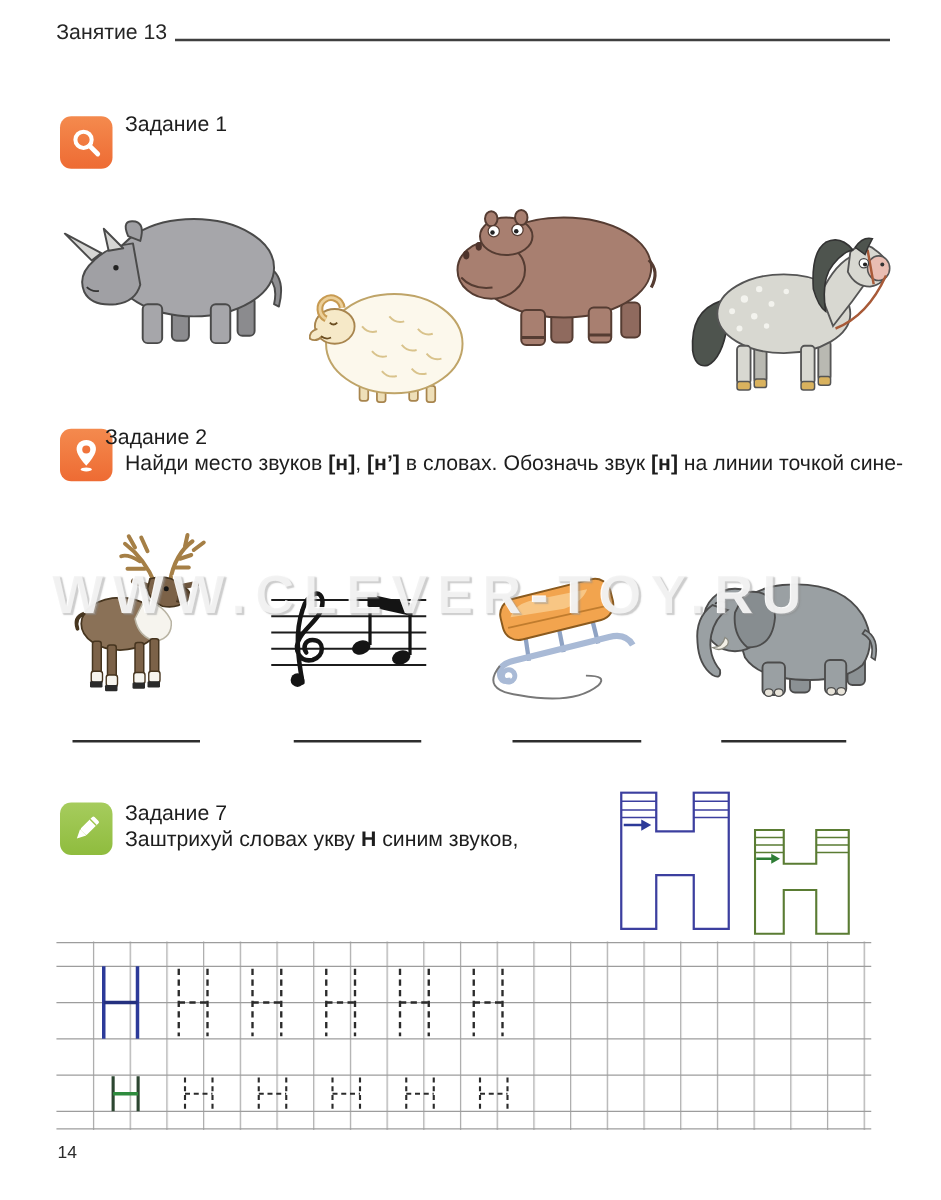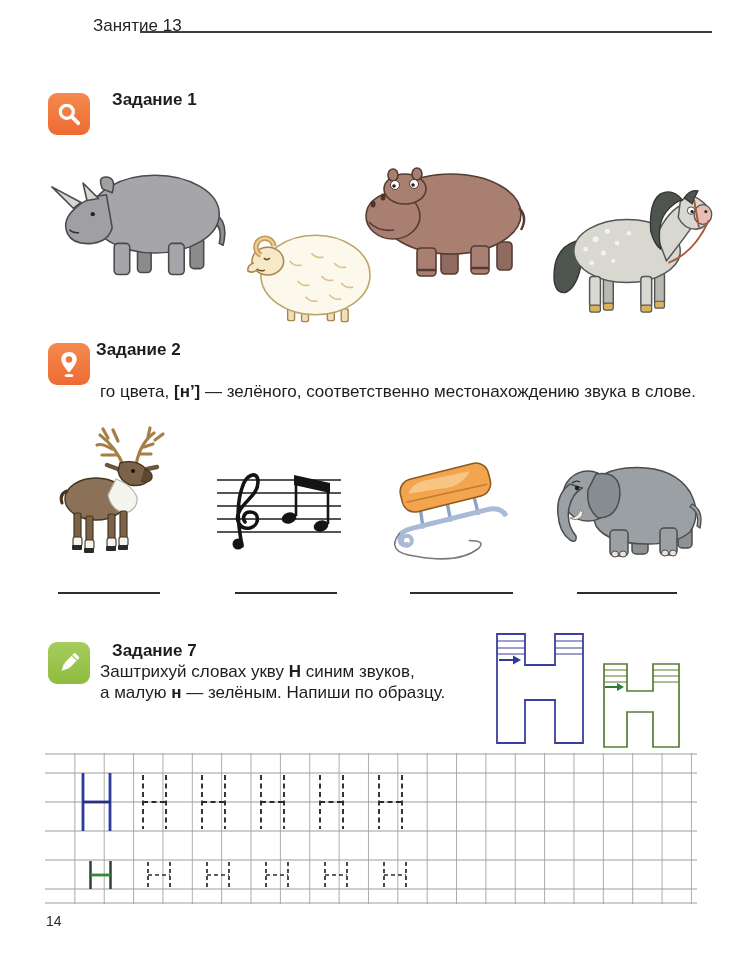--- a/index.html
+++ b/index.html
@@ -1,27 +1,27 @@
 <!DOCTYPE html>
 <html><head>
 <meta charset="utf-8">
 <style>
   html,body{margin:0;padding:0;background:#e8e8e8;}
   #page{position:relative;width:753px;height:960px;background:#ffffff;overflow:hidden;
         font-family:"Liberation Sans", sans-serif;color:#1d1d1d;}
   .abs{position:absolute;}
-  .lesson{font-size:17px;font-weight:500;color:#262626;margin-left:48px;}
+  .lesson{font-size:17px;font-weight:500;color:#262626;}
   .hline{height:2px;background:#3f3f3f;}
   .title{width:753px;text-align:center;font-size:20px;font-weight:700;letter-spacing:.2px;}
   .title .in{position:relative;left:30px;}
   .c-dark{color:#44242c;} .c-blue{color:#2b4fa3;} .c-green{color:#2e7d35;}
   .task-icon{width:42px;height:42px;border-radius:9px;display:flex;align-items:center;justify-content:center;}
   .ic-orange{background:linear-gradient(180deg,#f48a4e,#ee6b33);}
   .ic-green{background:linear-gradient(180deg,#a6cc5d,#8fbc3e);}
-  .tlabel{font-size:17px;font-weight:700;margin-left:12px;}
+  .tlabel{font-size:17px;font-weight:400;}
   .ttext{font-size:17px;line-height:21px;white-space:nowrap;}
   .ttext b{font-weight:700;}
   .wline{height:2px;background:#2e2e2e;}
   .watermark{font-size:44px;font-weight:700;letter-spacing:7px;color:rgba(216,216,216,0.30);
      text-shadow:-1px -1px 0 rgba(255,255,255,0.95),1px 1px 1px rgba(140,140,140,0.45);
      z-index:6;white-space:nowrap;}
   .pgnum{font-size:14px;color:#2b2b2b;}
   svg{display:block;}
 </style>
 </head>
@@ -158,21 +158,21 @@
   <div class="abs task-icon ic-orange" style="left:48px;top:343px;">
     <span>
       <svg width="24" height="27" viewBox="0 0 24 27">
         <path d="M12,1 C6.5,1 2.8,5.6 4.8,11 C6.3,15 10,19.5 12,21.5 C14,19.5 17.7,15 19.2,11 C21.2,5.6 17.5,1 12,1 Z" fill="#fff"></path>
         <circle cx="12" cy="8.5" r="3.2" fill="#f0743c"></circle>
         <ellipse cx="12" cy="24.5" rx="4.5" ry="1.6" fill="#fff"></ellipse>
       </svg>
     </span>
   </div>
   <div class="abs tlabel" style="left:84px;top:340px;">Задание 2</div>
-  <div class="abs ttext" style="left:100px;top:381px;"><span>го цвета, </span><b>[н’]</b><span> — зелёного, соответственно местонахождению звука в слове.</span></div>
+  <div class="abs ttext" style="left:100px;top:360px;"><span>Найди место звуков </span><b>[н]</b><span>, </span><b>[н’]</b><span> в словах. Обозначь звук </span><b>[н]</b><span> на линии точкой сине-</span></div>
 
   <div class="abs" style="left:52px;top:425px;">
     <svg width="135" height="135" viewBox="0 0 135 135">
       <g stroke="#a57f46" stroke-width="3.2" fill="none" stroke-linecap="round">
         <path d="M72,42 Q64,22 48,10"></path>
           <path d="M60,24 Q50,18 45,20"></path>
           <path d="M64,30 L50,30"></path>
         <path d="M66,16 L61,5"></path>
           <path d="M56,13 L51,4"></path>
         <path d="M84,40 Q88,18 102,8"></path>
@@ -261,40 +261,40 @@
       <g fill="#e8e4da" stroke="#4c4c4c" stroke-width="1">
         <ellipse cx="63" cy="102" rx="3.5" ry="3"></ellipse>
           <ellipse cx="71" cy="102" rx="3.5" ry="3"></ellipse>
         <ellipse cx="113" cy="101" rx="3.5" ry="3"></ellipse>
           <ellipse cx="121" cy="101" rx="3.5" ry="3"></ellipse>
       </g>
       <path d="M140,52 q12,6 8,24 l-3,-2 q3,-14 -7,-19 Z" fill="#9aa0a3" stroke="#4c4c4c" stroke-width="1.3"></path>
     </svg>
   </div>
 
+  <div class="abs watermark" style="left:42px;top:452px;">WWW.CLEVER-TOY.RU</div>
 
   <div class="abs wline" style="left:58px;top:592px;width:102px;"></div>
   <div class="abs wline" style="left:235px;top:592px;width:102px;"></div>
   <div class="abs wline" style="left:410px;top:592px;width:103px;"></div>
   <div class="abs wline" style="left:577px;top:592px;width:100px;"></div>
 
   <div class="abs task-icon ic-green" style="left:48px;top:642px;">
     <span>
       <svg width="26" height="26" viewBox="0 0 24 24">
         <g transform="rotate(45 12 12)">
           <rect x="9" y="1.5" width="6.5" height="14" rx="1.2" fill="#fff"></rect>
           <line x1="9" y1="5" x2="15.5" y2="5" stroke="#9dc54a" stroke-width="1"></line>
           <path d="M9,15.5 L12.2,22 L15.5,15.5 Z" fill="#fff"></path>
         </g>
       </svg>
     </span>
   </div>
   <div class="abs tlabel" style="left:100px;top:641px;">Задание 7</div>
   <div class="abs ttext" style="left:100px;top:661px;"><span>Заштрихуй словах укву </span><b>Н</b><span> синим звуков,</span></div>
-  <div class="abs ttext" style="left:100px;top:682px;"><span>а малую </span><b>н</b><span> — зелёным. Напиши по образцу.</span></div>
 
   <div class="abs" style="left:496px;top:633px;">
     <svg width="89" height="111" viewBox="0 0 89 111">
       <path d="M1,1 H29 V32 H59 V1 H87 V110 H59 V67 H29 V110 H1 Z" fill="none" stroke="#3c3f9f" stroke-width="1.8"></path>
       <path d="M1,8 H29 M1,15 H29 M1,21 H29 M59,8 H87 M59,15 H87 M59,21 H87" stroke="#3c3f9f" stroke-width="1.2"></path>
       <line x1="3" y1="27" x2="18" y2="27" stroke="#2c3a99" stroke-width="2"></line>
       <polygon points="17,22.5 25,27 17,31.5" fill="#2c3a99"></polygon>
     </svg>
   </div>
   <div class="abs" style="left:603px;top:663px;">

